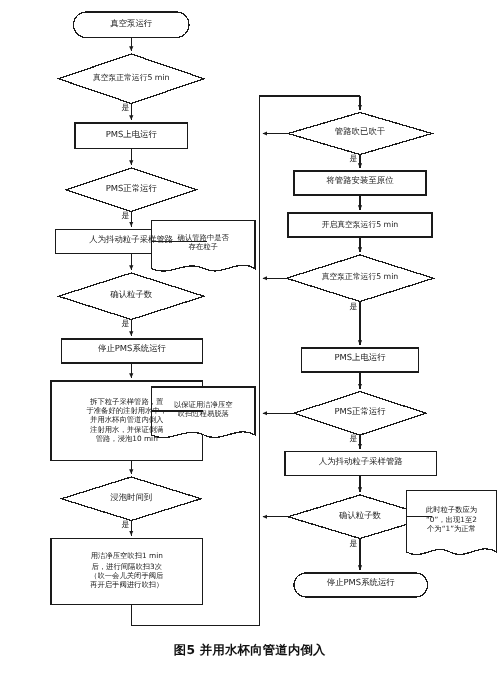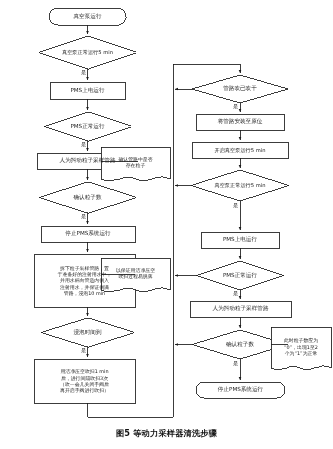--- a/index.html
+++ b/index.html
@@ -188,15 +188,15 @@
     <div class="yn" style="left:81px;top:70px;">是</div>
     <div class="yn" style="left:81px;top:142px;">是</div>
     <div class="yn" style="left:81px;top:214px;">是</div>
     <div class="yn" style="left:81px;top:348px;">是</div>
     <div class="yn" style="left:233px;top:104px;">是</div>
     <div class="yn" style="left:233px;top:203px;">是</div>
     <div class="yn" style="left:233px;top:291px;">是</div>
     <div class="yn" style="left:233px;top:361px;">是</div>
   </div>
 
-  <div id="caption">图5  等动力采样器清洗步骤</div>
+  <div id="caption">图5  并用水杯向管道内倒入</div>
 
 </div>
 
 </body></html>

